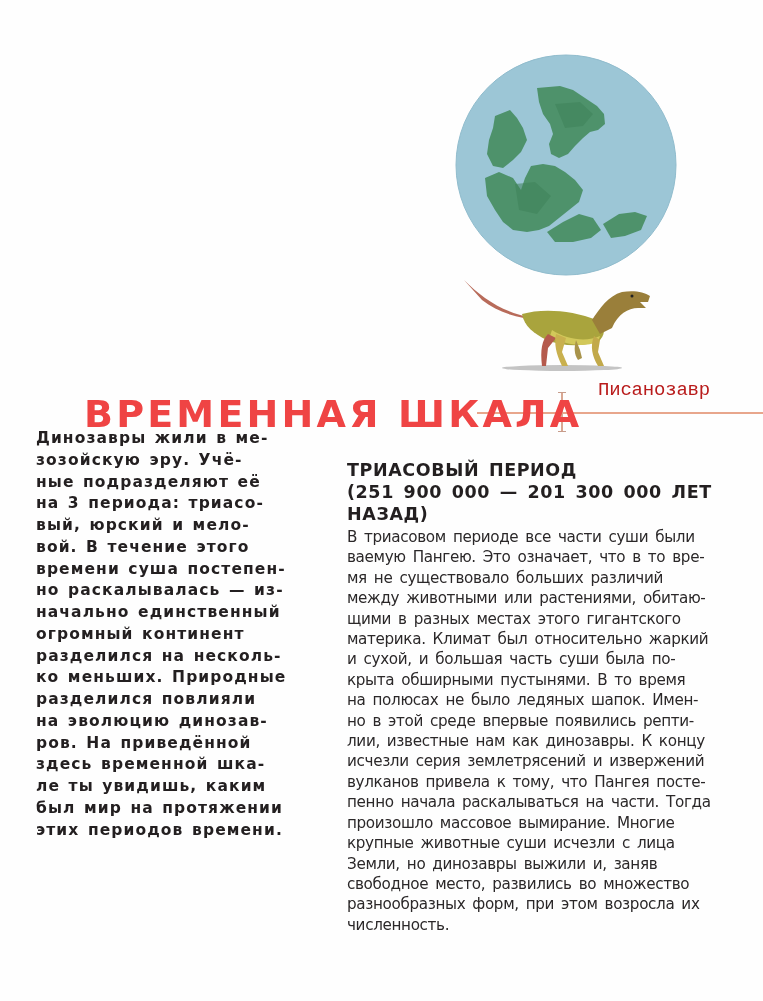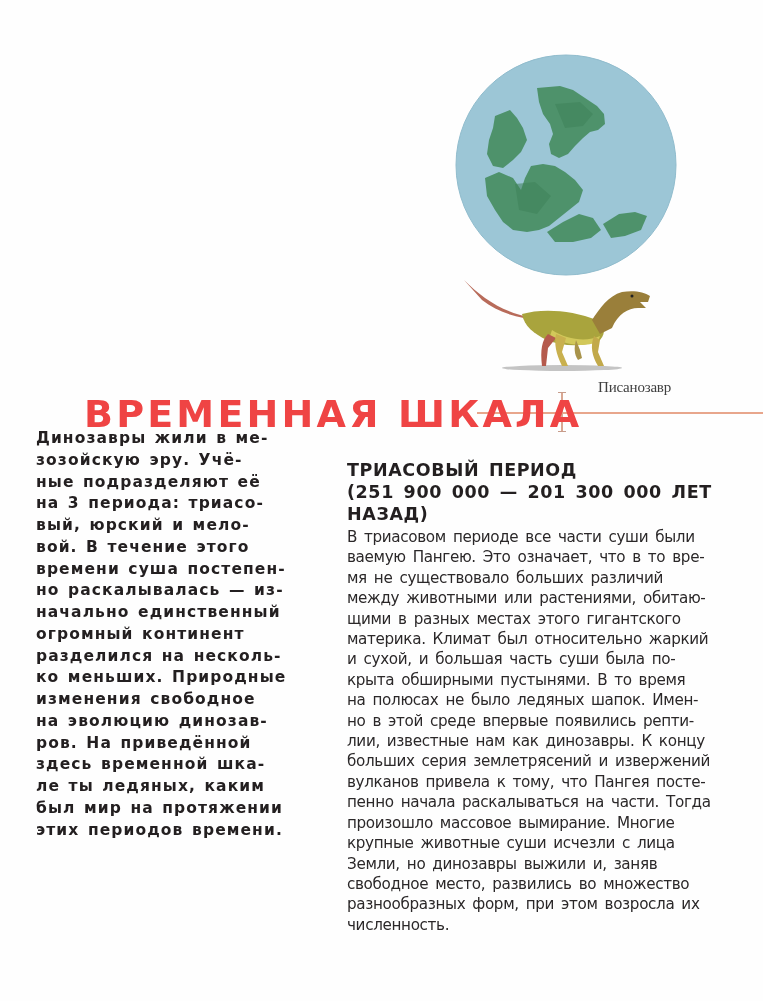--- a/index.html
+++ b/index.html
@@ -10,22 +10,22 @@
     }
     .abs { position: absolute; }
 
     
     #globe { left: 455px; top: 54px; width: 222px; height: 222px; }
 
     
     #dino { left: 462px; top: 278px; width: 200px; height: 100px; }
 
     #caption {
-      left: 598px; top: 379px; font-size: 15px; color: #404040;
-      font-family: Liberation Serif, serif; letter-spacing: -0.2px;
+      left: 598px; top: 379px; font-size: 19px; color: #b91c1c;
+      font-family: Liberation Mono, monospace; letter-spacing: -0.2px;
     }
 
     
     #timeline-h { left: 477px; top: 412px; width: 286px; height: 2px; background: #e8a68c; }
     #timeline-v { left: 561px; top: 392px; width: 2px; height: 40px; background: #d9a792; }
     #timeline-v::before, #timeline-v::after {
       content: ""; position: absolute; left: -3px; width: 8px; height: 1px; background: #c79d8c;
     }
     #timeline-v::before { top: 0; }
     #timeline-v::after { bottom: 0; }
@@ -115,25 +115,25 @@
   <span class="line">ные подразделяют её</span>
   <span class="line">на 3 периода: триасо-</span>
   <span class="line">вый, юрский и мело-</span>
   <span class="line">вой. В течение этого</span>
   <span class="line">времени суша постепен-</span>
   <span class="line">но раскалывалась — из-</span>
   <span class="line">начально единственный</span>
   <span class="line">огромный континент</span>
   <span class="line">разделился на несколь-</span>
   <span class="line">ко меньших. Природные</span>
-  <span class="line">изменения свободное</span>
+  <span class="line">разделился повлияли</span>
   <span class="line">на эволюцию динозав-</span>
   <span class="line">ров. На приведённой</span>
   <span class="line">здесь временной шка-</span>
-  <span class="line">ле ты ледяных, каким</span>
+  <span class="line">ле ты увидишь, каким</span>
   <span class="line">был мир на протяжении</span>
   <span class="line">этих периодов времени.</span>
 </div>
 
 <div id="section" class="abs">
   <div id="section-heading">
     <span class="line">ТРИАСОВЫЙ ПЕРИОД</span>
     <span class="line">(251 900 000 — 201 300 000 ЛЕТ</span>
     <span class="line">НАЗАД)</span>
   </div>
@@ -142,21 +142,21 @@
     <span class="line">ваемую Пангею. Это означает, что в то вре-</span>
     <span class="line">мя не существовало больших различий</span>
     <span class="line">между животными или растениями, обитаю-</span>
     <span class="line">щими в разных местах этого гигантского</span>
     <span class="line">материка. Климат был относительно жаркий</span>
     <span class="line">и сухой, и большая часть суши была по-</span>
     <span class="line">крыта обширными пустынями. В то время</span>
     <span class="line">на полюсах не было ледяных шапок. Имен-</span>
     <span class="line">но в этой среде впервые появились репти-</span>
     <span class="line">лии, известные нам как динозавры. К концу</span>
-    <span class="line">больших серия землетрясений и извержений</span>
+    <span class="line">исчезли серия землетрясений и извержений</span>
     <span class="line">вулканов привела к тому, что Пангея посте-</span>
     <span class="line">пенно начала раскалываться на части. Тогда</span>
     <span class="line">произошло массовое вымирание. Многие</span>
     <span class="line">крупные животные суши исчезли с лица</span>
     <span class="line">Земли, но динозавры выжили и, заняв</span>
     <span class="line">свободное место, развились во множество</span>
     <span class="line">разнообразных форм, при этом возросла их</span>
     <span class="line">численность.</span>
   </div>
 </div>

